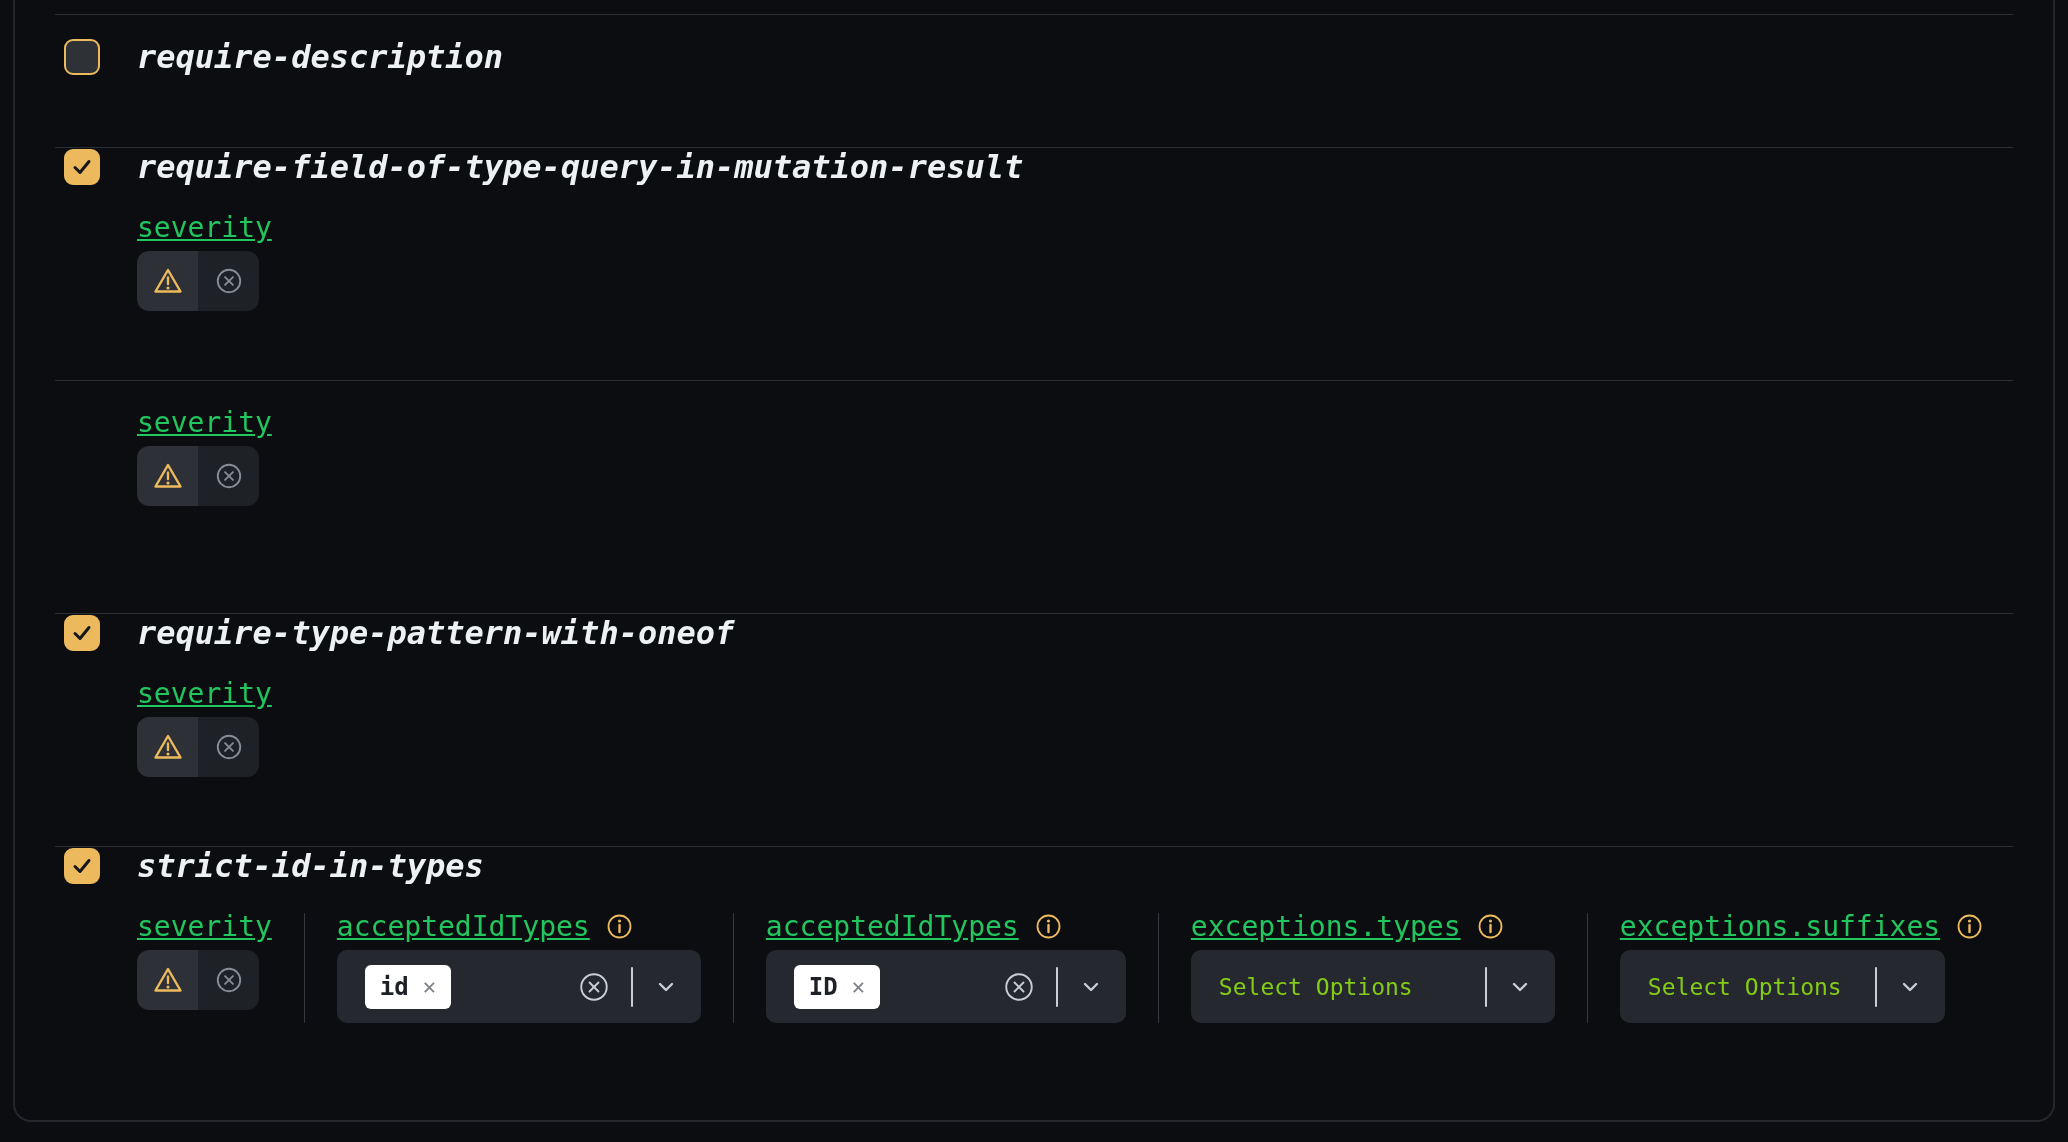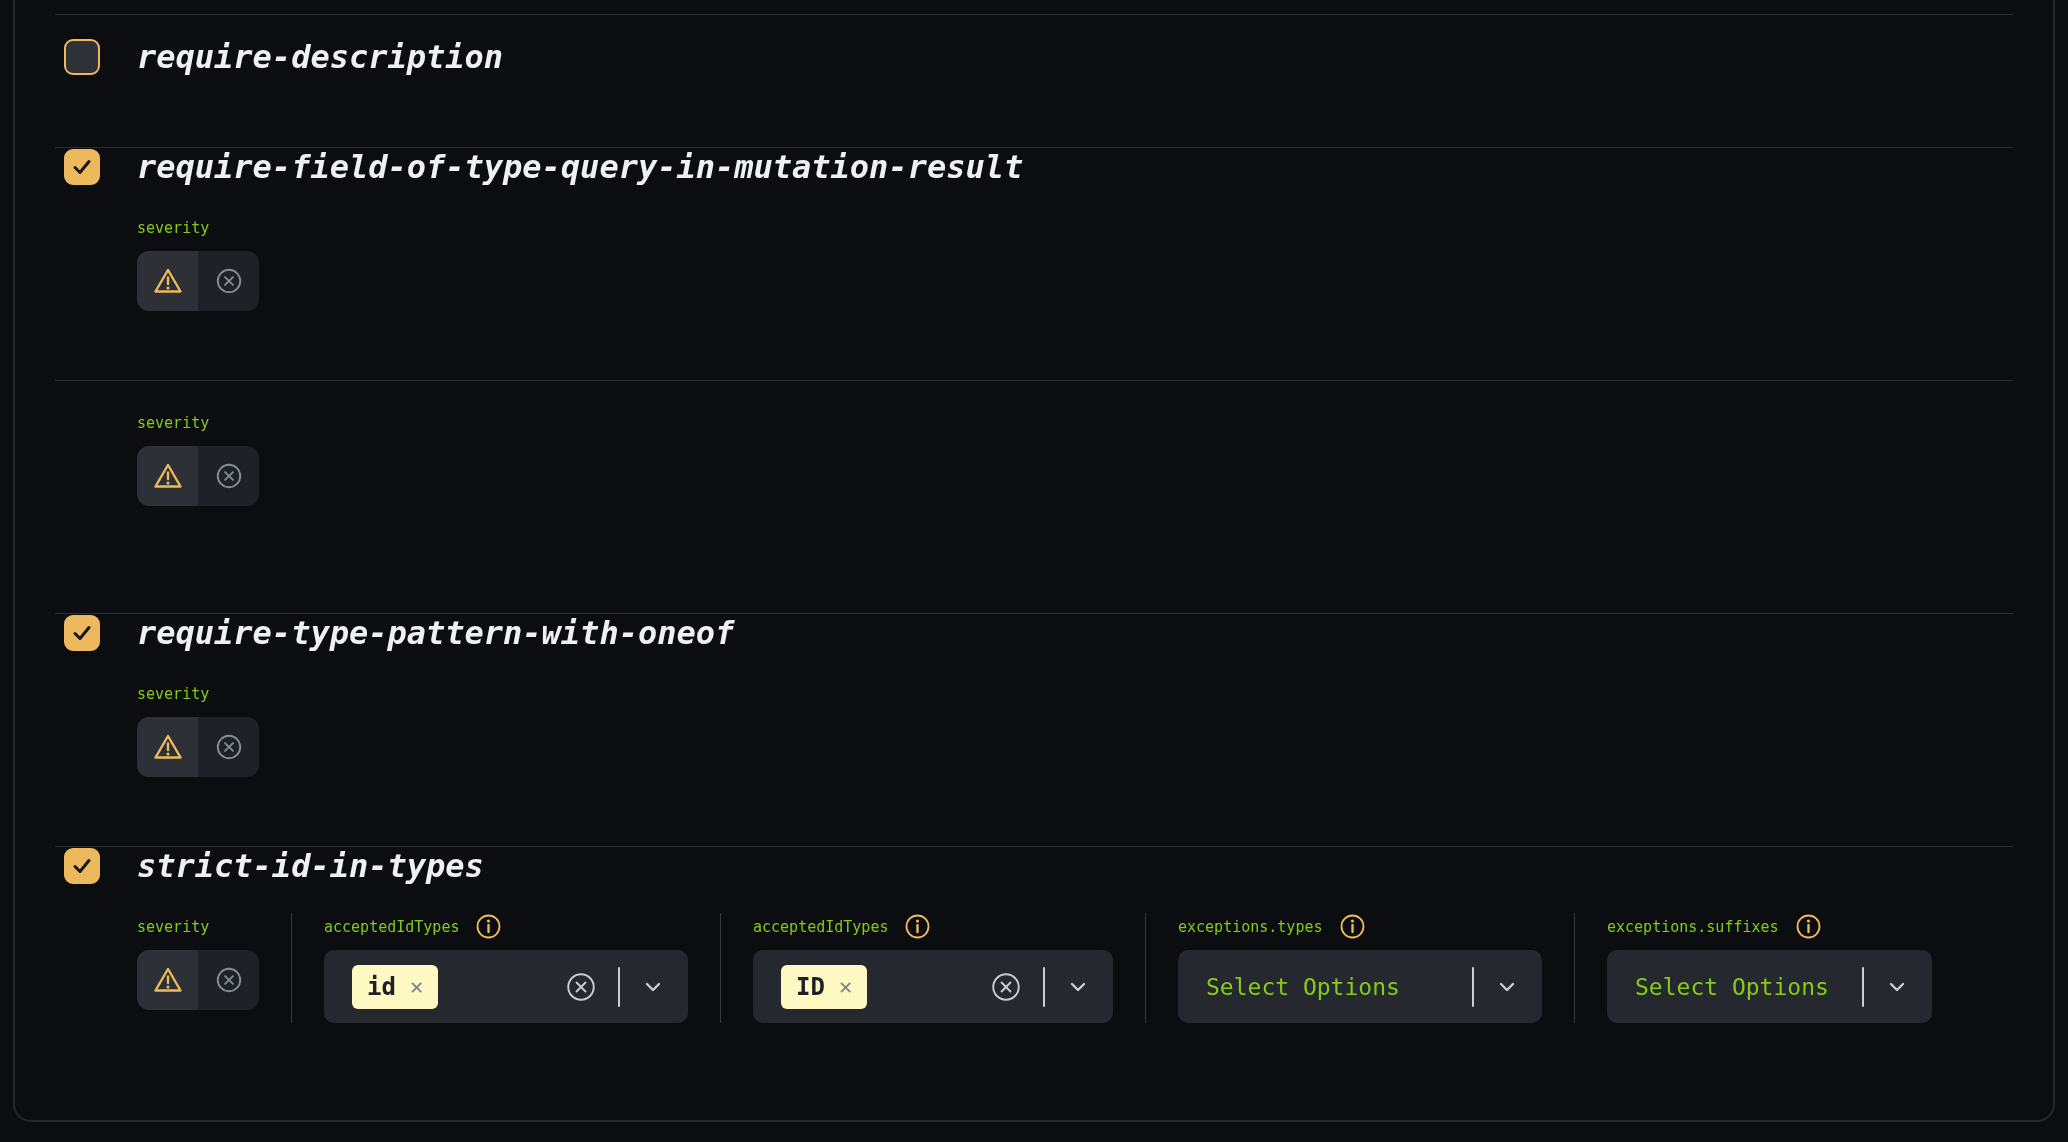--- a/index.html
+++ b/index.html
@@ -25,34 +25,34 @@
   .checkbox{
     width:36px;height:36px;box-sizing:border-box;flex:0 0 36px;
     border:2px solid #ecba5d;border-radius:9px;background:#2e3136;
     display:flex;align-items:center;justify-content:center;cursor:pointer;
   }
   .checkbox.checked{background:#ecba5d;}
   .rule-name{font-size:32px;font-weight:bold;color:#eef1f4;white-space:nowrap;}
   .config{margin-left:82px;margin-top:28px;display:flex;align-items:stretch;}
   .col{display:flex;flex-direction:column;}
   .opt-label{display:flex;align-items:center;gap:16px;height:27px;
-    font-size:15px;color:#84cc16;white-space:nowrap;}
+    font-size:28px;color:#22c55e;white-space:nowrap;text-decoration:underline;}
   .segctl{margin-top:10px;width:122px;height:60px;border-radius:12px;
     overflow:hidden;display:flex;}
   .seg{flex:1;display:flex;align-items:center;justify-content:center;
     background:#1e2126;cursor:pointer;}
   .seg.selected{background:#2d3037;}
   .vdiv{width:1px;background:#35383e;margin:0 32px;align-self:stretch;}
   .field{
     margin-top:10px;height:73px;border-radius:10px;background:#25282e;
     display:flex;align-items:center;box-sizing:border-box;
     padding:0 22px 0 28px;cursor:pointer;
   }
   .chip{
-    background:#fef9c3;color:#1d2026;border-radius:6px;height:44px;
+    background:#ffffff;color:#1d2026;border-radius:6px;height:44px;
     display:inline-flex;align-items:center;gap:14px;padding:0 15px;
     font-size:24px;font-weight:bold;
   }
   .chip-x{color:#7c828b;font-size:22px;font-weight:bold;line-height:1;cursor:pointer;}
   .spacer{flex:1;}
   .placeholder{font-size:23px;color:#84cc16;white-space:nowrap;}
   .clear{display:flex;align-items:center;}
   .fsep{width:2px;height:40px;background:#c9ced4;margin:0 20px;border-radius:1px;}
   .chev{display:flex;align-items:center;}
   .info{display:flex;align-items:center;cursor:pointer;}

